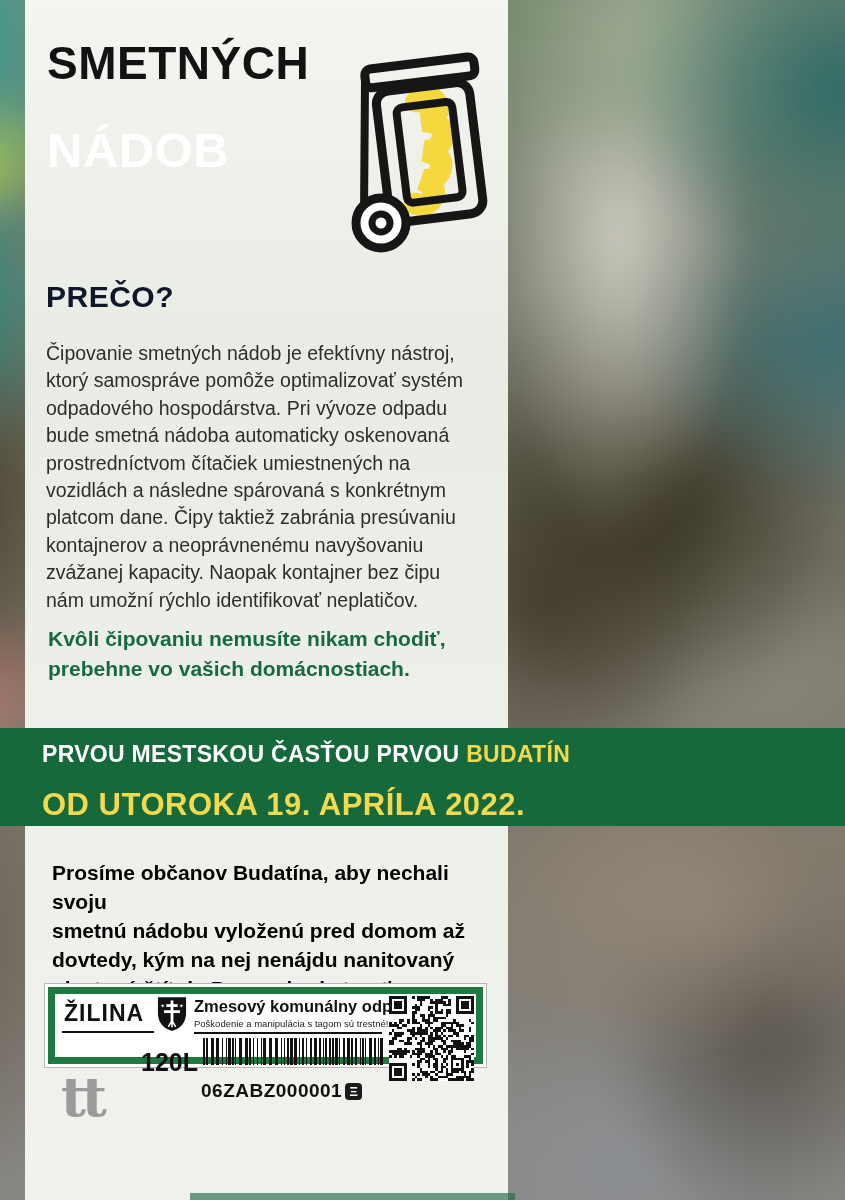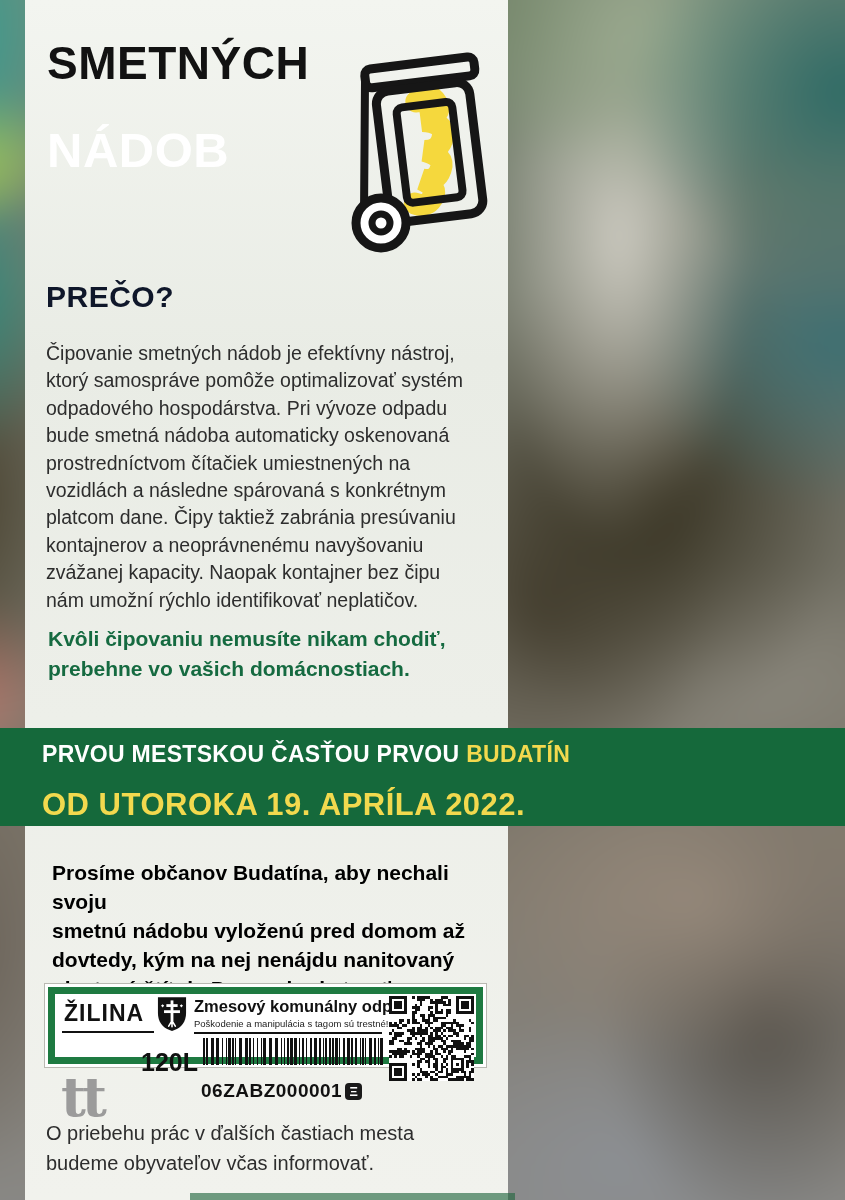--- a/index.html
+++ b/index.html
@@ -655,17 +655,15 @@
           <rect x="0" y="26" width="7" height="7" fill="#111"></rect>
           <rect x="1" y="27" width="5" height="5" fill="#fff"></rect>
           <rect x="2" y="28" width="3" height="3" fill="#111"></rect>
           <rect x="24" y="24" width="5" height="5" fill="#111"></rect>
           <rect x="25" y="25" width="3" height="3" fill="#fff"></rect>
           <rect x="26" y="26" width="1" height="1" fill="#111"></rect>
         </svg>
     </div>
   </div>
 
-  <div class="footer-text">O priebehu prác v ďalších častiach mesta
-budeme obyvateľov včas informovať.</div>
   <div class="bottom-bar"></div>
 
 </div>
 
 </body></html>

